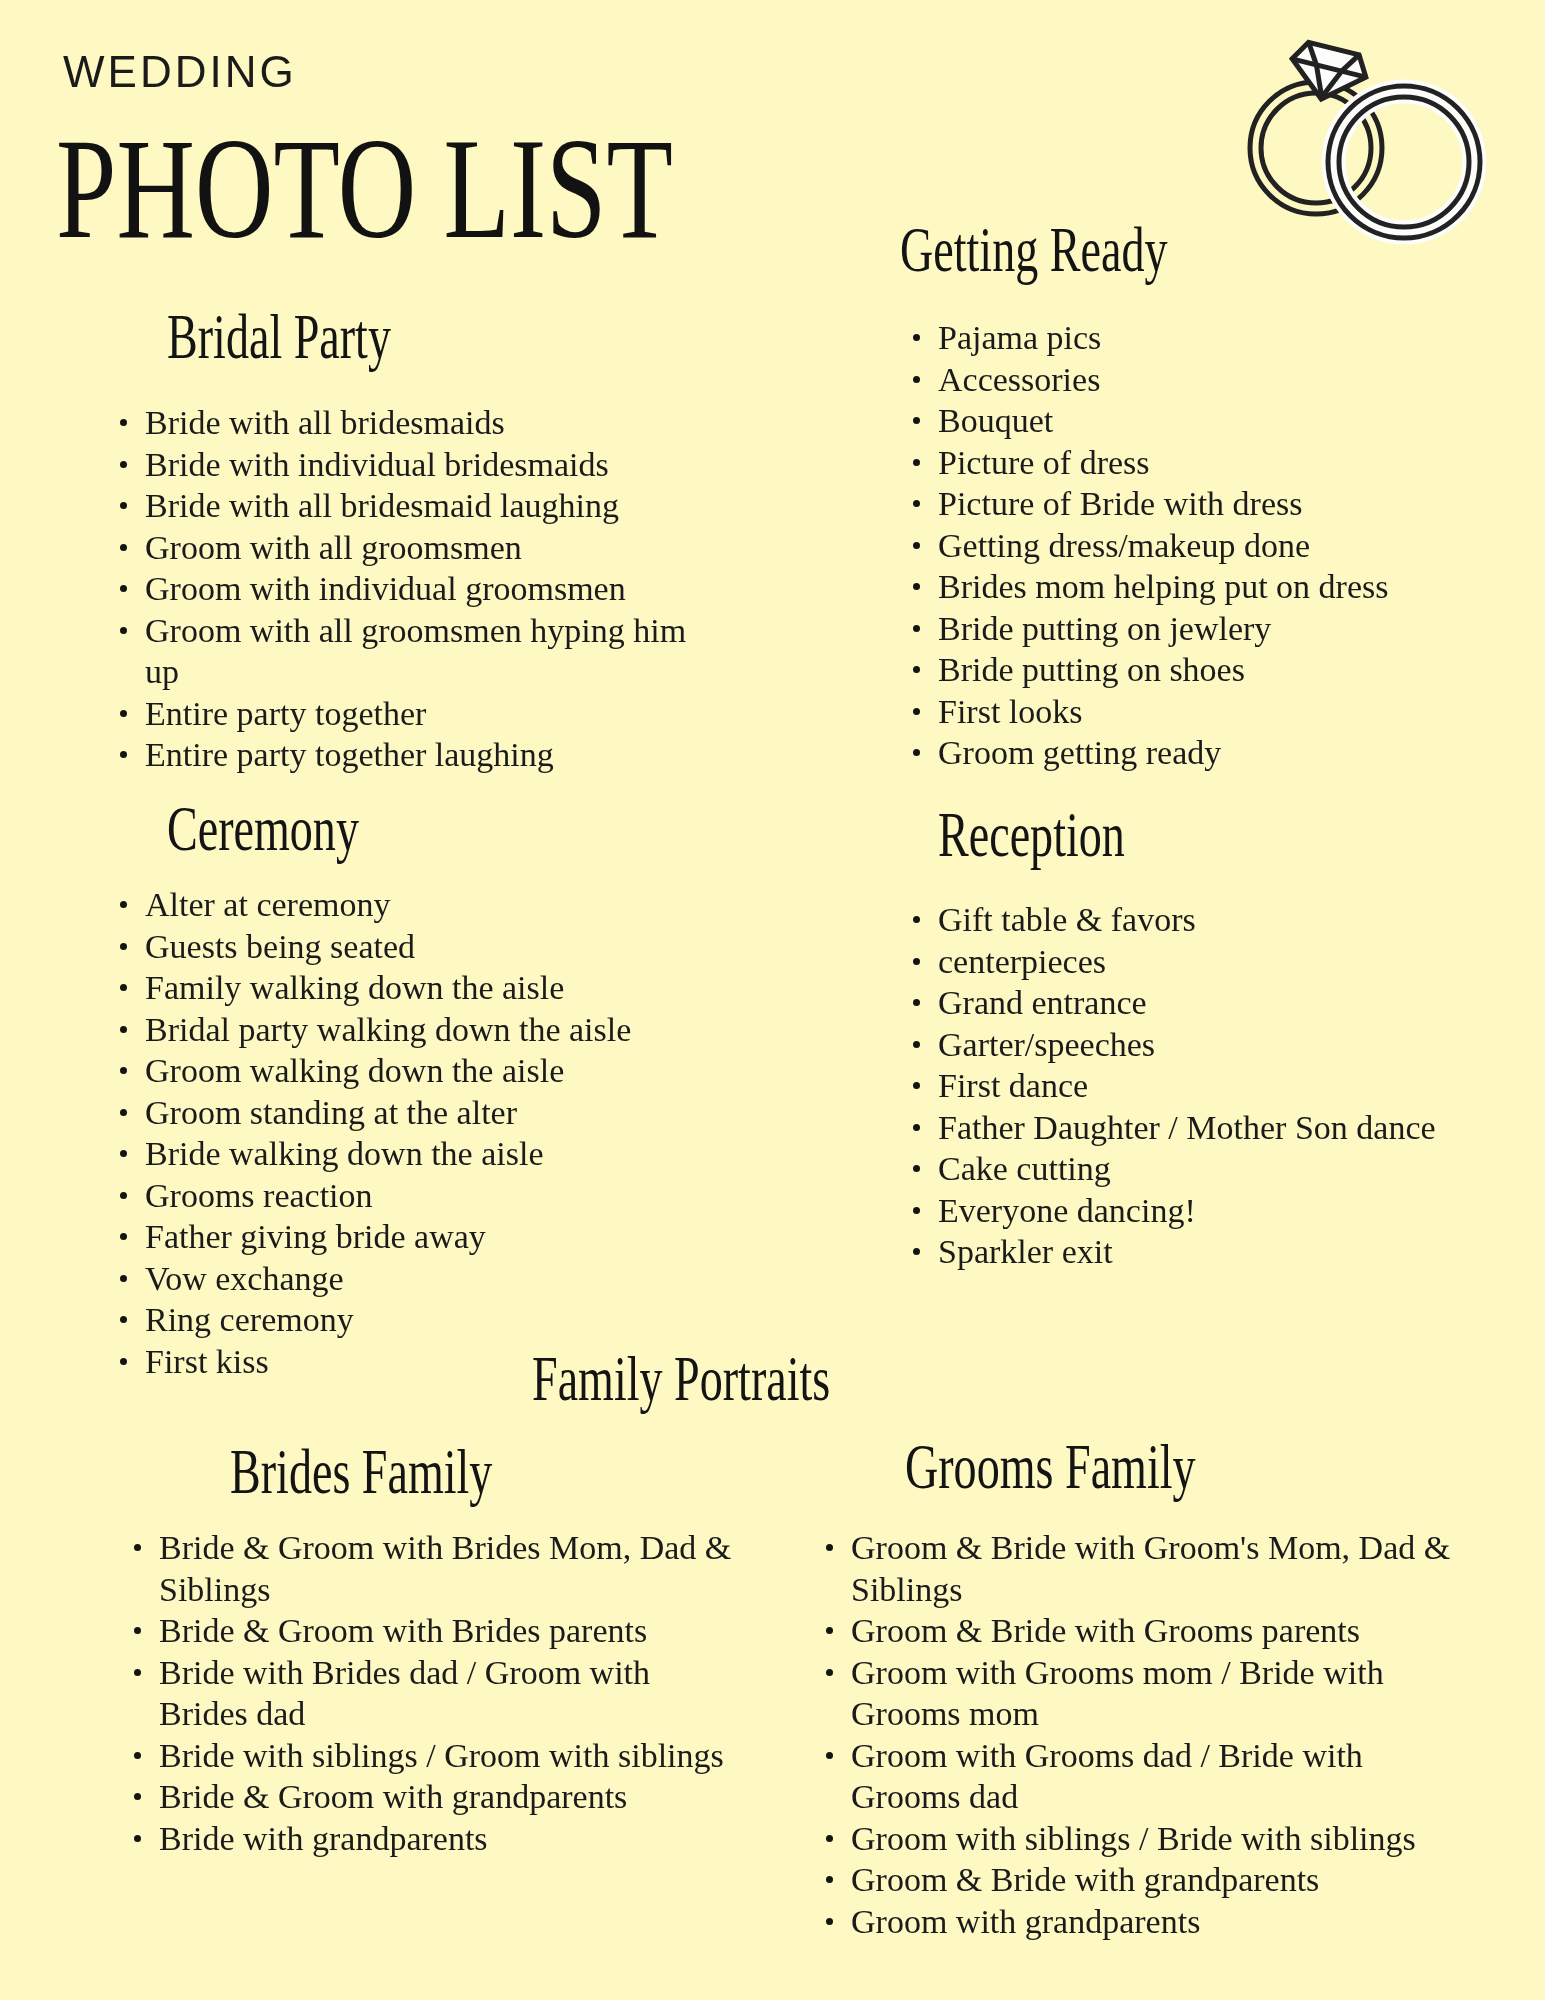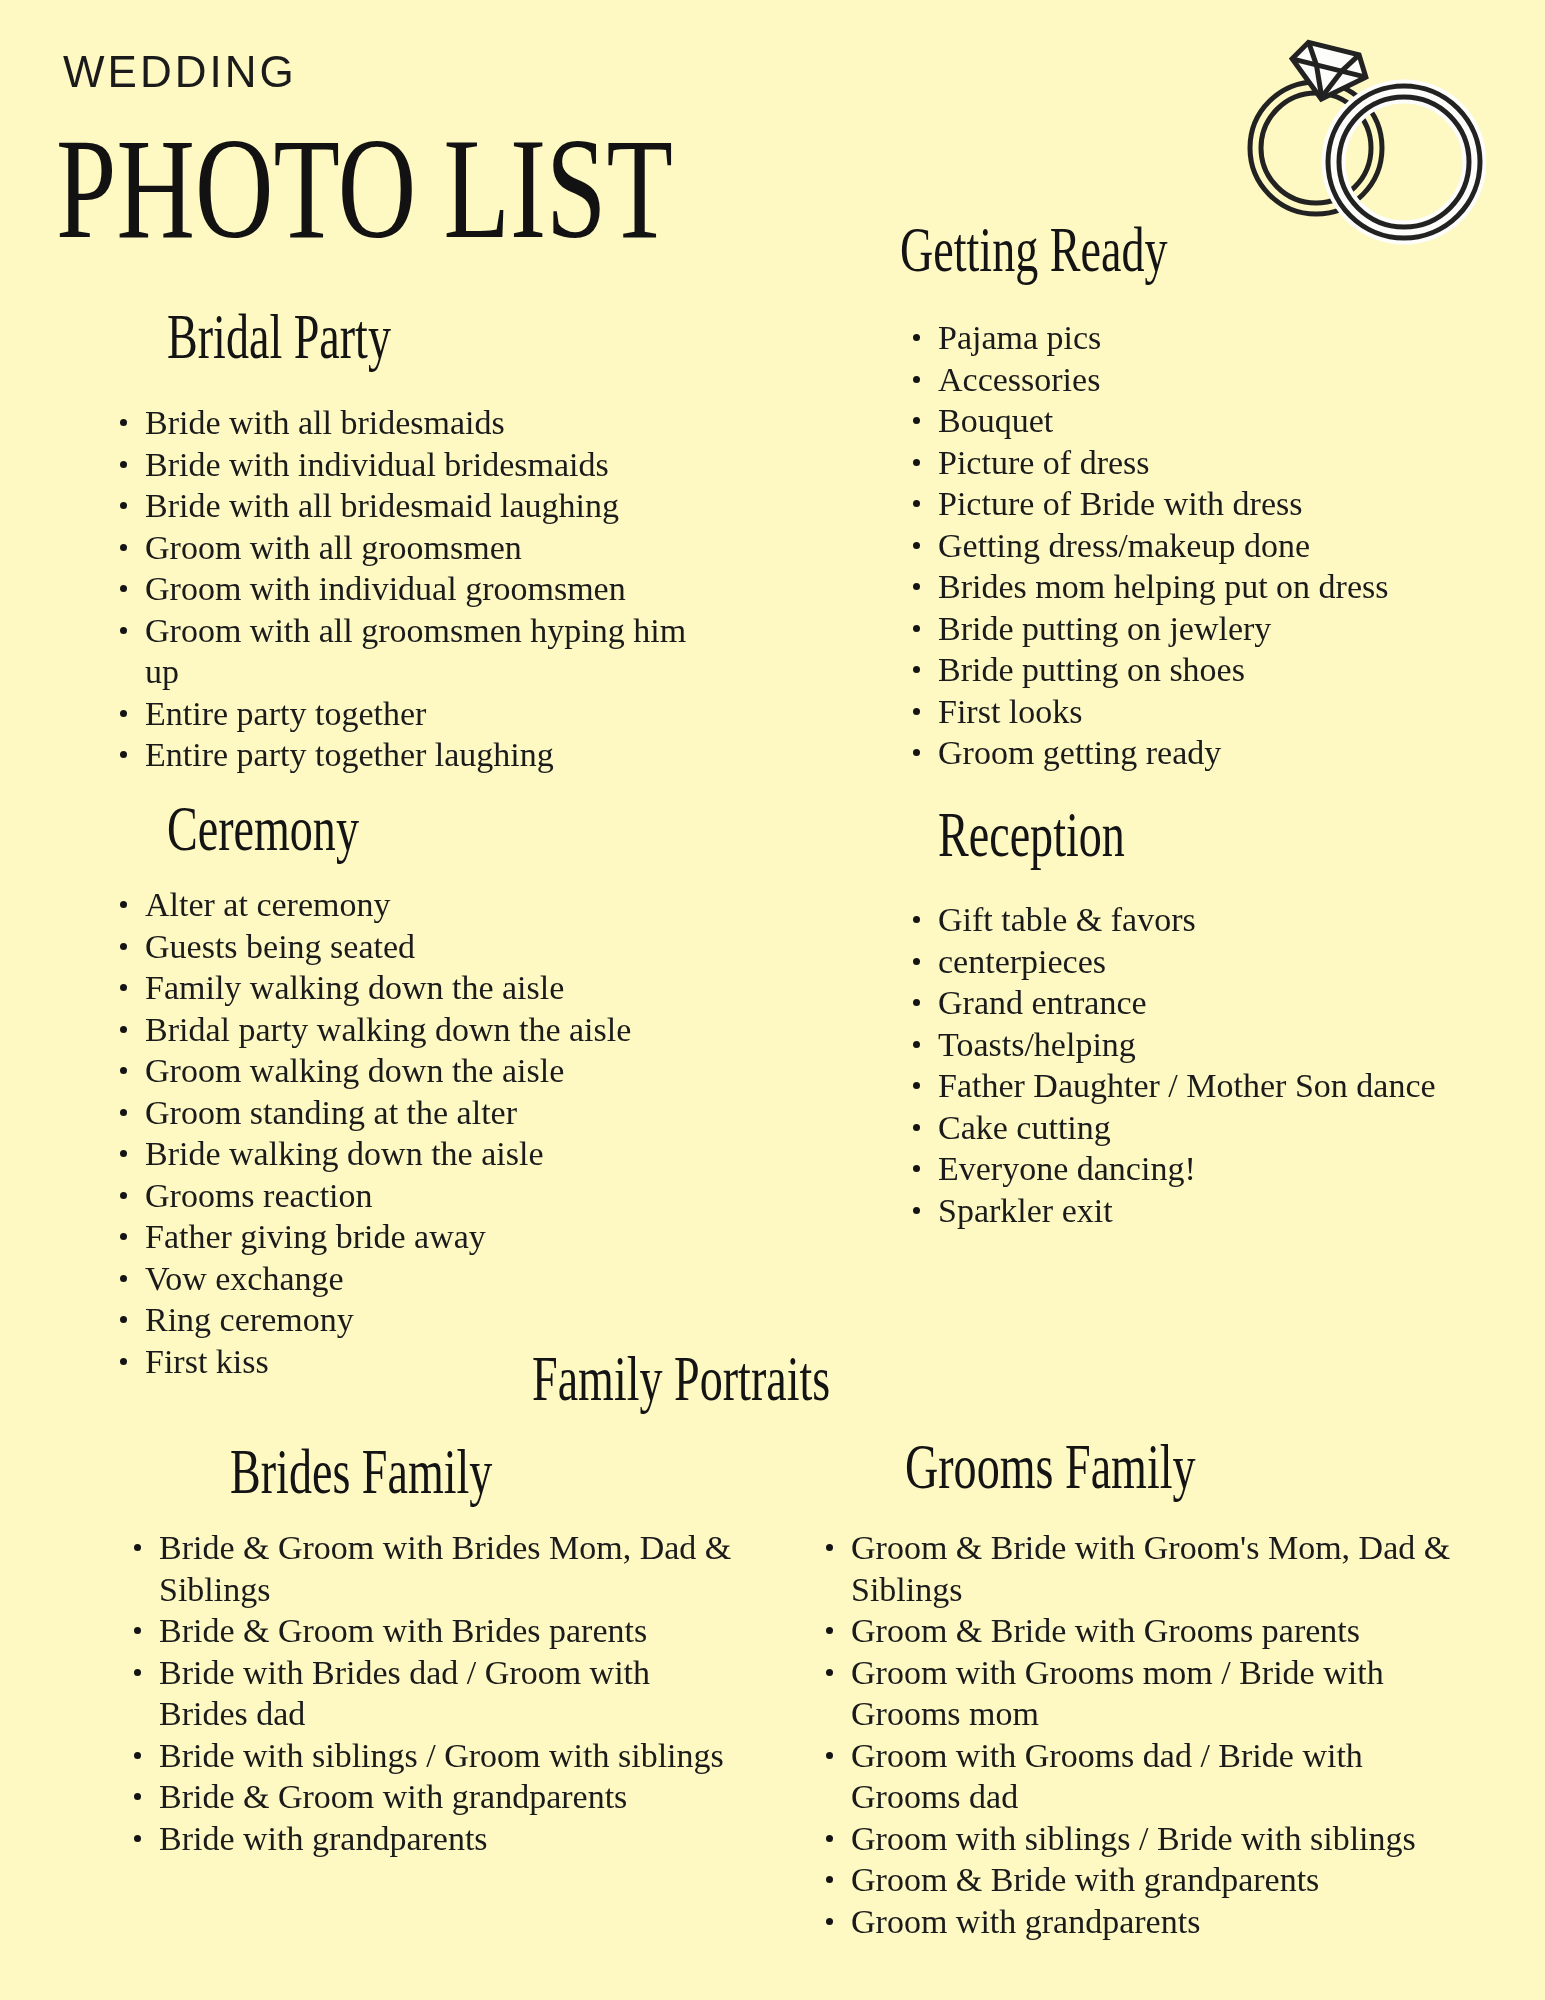--- a/index.html
+++ b/index.html
@@ -125,21 +125,22 @@
       <li>Vow exchange</li>
       <li>Ring ceremony</li>
       <li>First kiss</li>
     </ul>
 
   <h2 class="sec" id="h-reception">Reception</h2>
   <ul class="plist" id="l-reception">
       <li>Gift table &amp; favors</li>
       <li>centerpieces</li>
       <li>Grand entrance</li>
-      <li>Toasts/helping</li>
+      <li>Garter/speeches</li>
+      <li>First dance</li>
       <li>Father Daughter / Mother Son dance</li>
       <li>Cake cutting</li>
       <li>Everyone dancing!</li>
       <li>Sparkler exit</li>
     </ul>
 
   <h2 class="sec" id="h-familyportraits">Family Portraits</h2>
 
   <h2 class="sec" id="h-bridesfam">Brides Family</h2>
   <ul class="plist" id="l-bridesfam">

